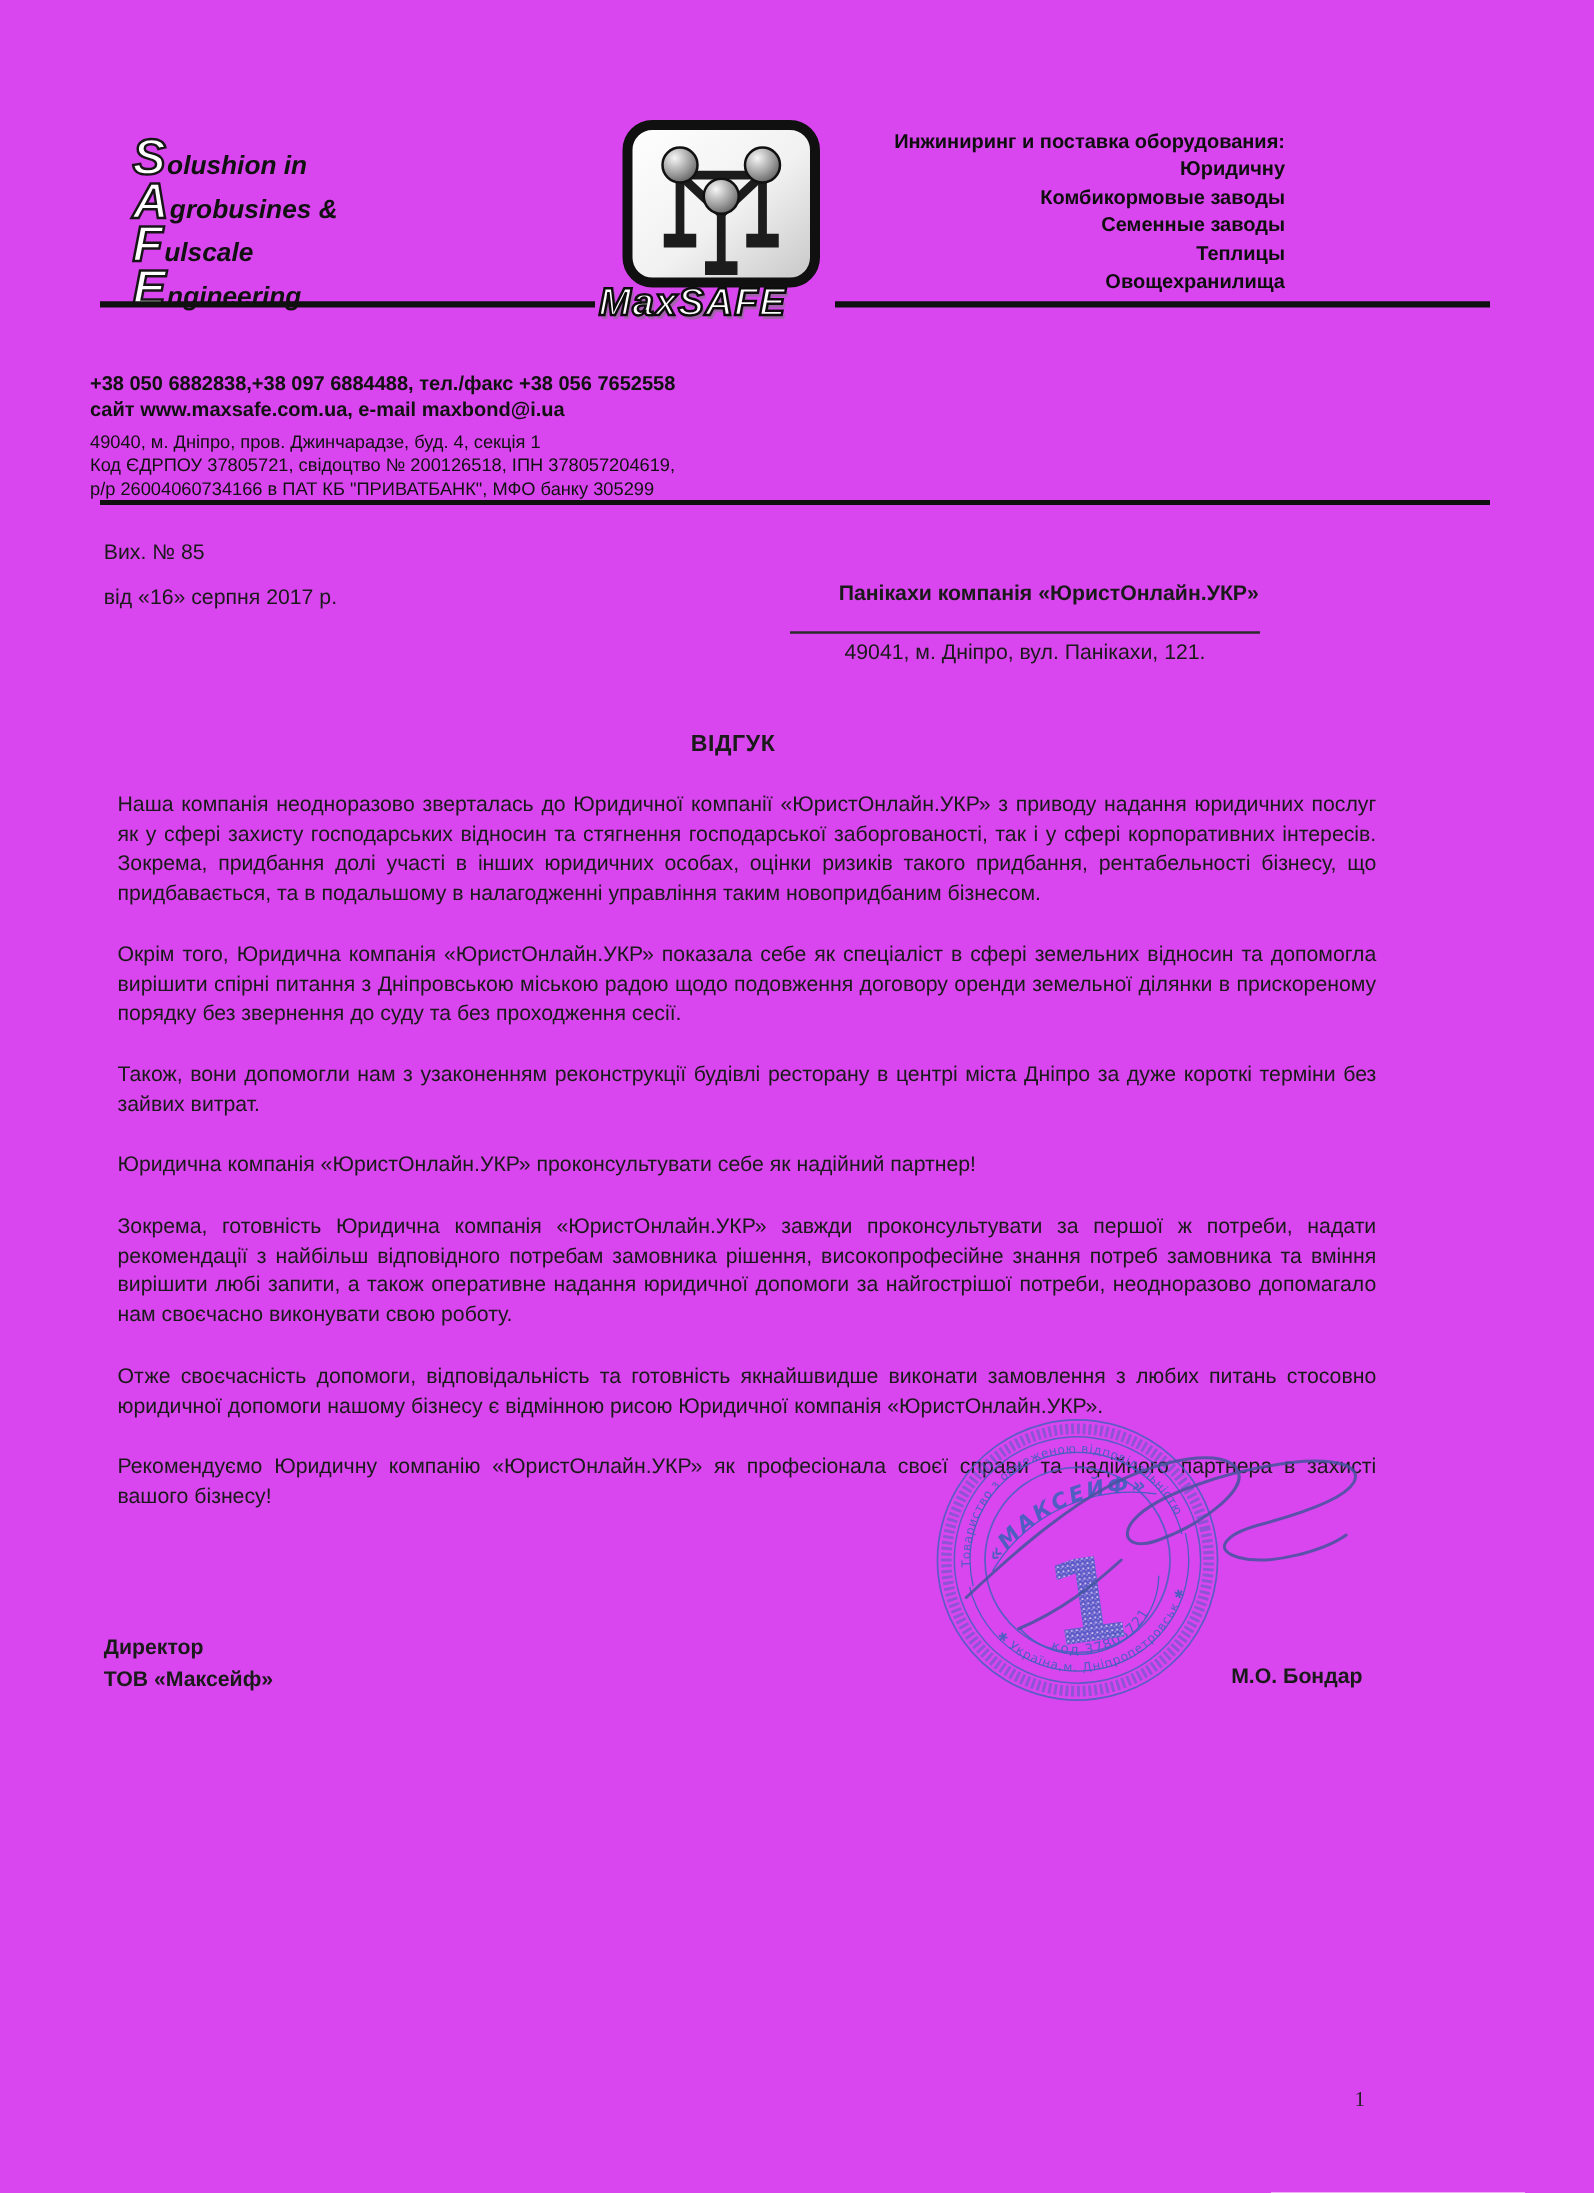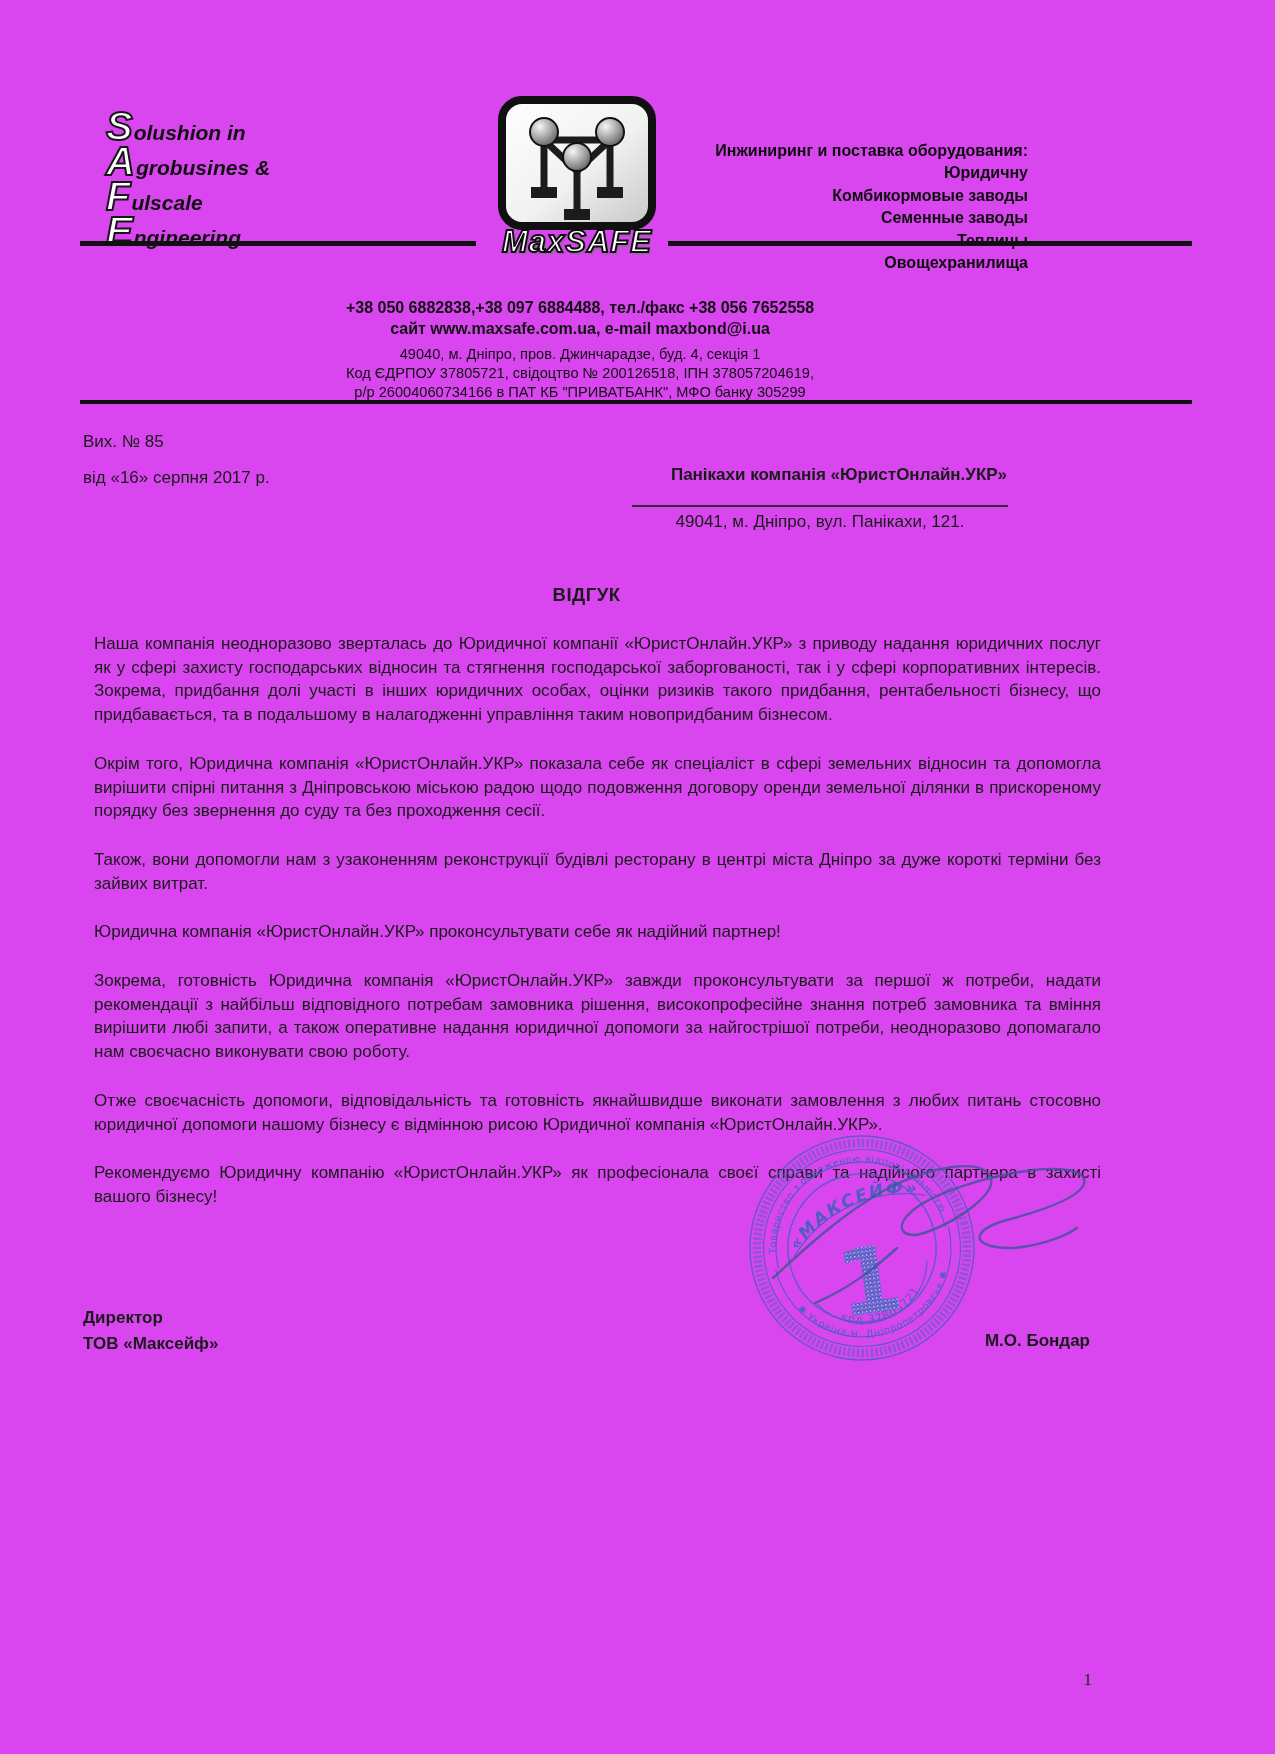--- a/index.html
+++ b/index.html
@@ -8,34 +8,34 @@
 
   
   .safe-block{position:absolute;left:106px;top:104px;}
   .safe-line{height:35px;white-space:nowrap;}
   .safe-initial{font-size:40px;font-weight:bold;font-style:italic;color:#fff;
     -webkit-text-stroke:2px #161616;letter-spacing:0;vertical-align:baseline;}
   .safe-rest{font-size:21px;font-weight:bold;font-style:italic;color:#111;margin-left:1px;}
 
   
   .emblem{position:absolute;left:497px;top:95px;width:160px;height:136px;}
-  .brand{position:absolute;left:479px;top:224px;width:196px;text-align:center;
+  .brand{position:absolute;left:479px;top:224px;width:196px;text-align:left;
     font-size:31px;font-weight:900;font-style:italic;color:#fff;
     -webkit-text-stroke:2px #0d0d0d;letter-spacing:1px;
     text-shadow:2px 3px 0 rgba(120,120,120,.55);}
   .rule-left,.rule-right{position:absolute;top:241px;height:5px;background:#101010;}
   .rule-left{left:80px;width:396px;}
   .rule-right{left:668px;width:524px;}
 
   
   .services{position:absolute;right:247px;top:103px;text-align:right;
-    font-weight:bold;font-size:16px;line-height:22.4px;color:#0e0e0e;white-space:nowrap;margin-top:37px;}
+    font-weight:bold;font-size:16px;line-height:22.4px;color:#0e0e0e;white-space:nowrap;}
 
   
-  .contacts{position:absolute;left:85px;top:297px;width:990px;text-align:center;color:#111;}
+  .contacts{position:absolute;left:72px;top:297px;width:990px;text-align:left;color:#111;}
   .contact-strong{font-size:16px;font-weight:bold;line-height:21px;}
   .contact-web{font-size:16px;font-weight:bold;line-height:21px;margin-bottom:6px;}
   .contact-plain{font-size:14.6px;line-height:18.8px;}
 
   .header-rule{position:absolute;left:80px;top:400px;width:1112px;height:4px;background:#101010;}
 
   
   .ref-number{position:absolute;left:83px;top:432px;font-size:17px;}
   .ref-date{position:absolute;left:83px;top:468px;font-size:17px;}
   .recipient{position:absolute;left:626px;top:465px;width:426px;text-align:center;

